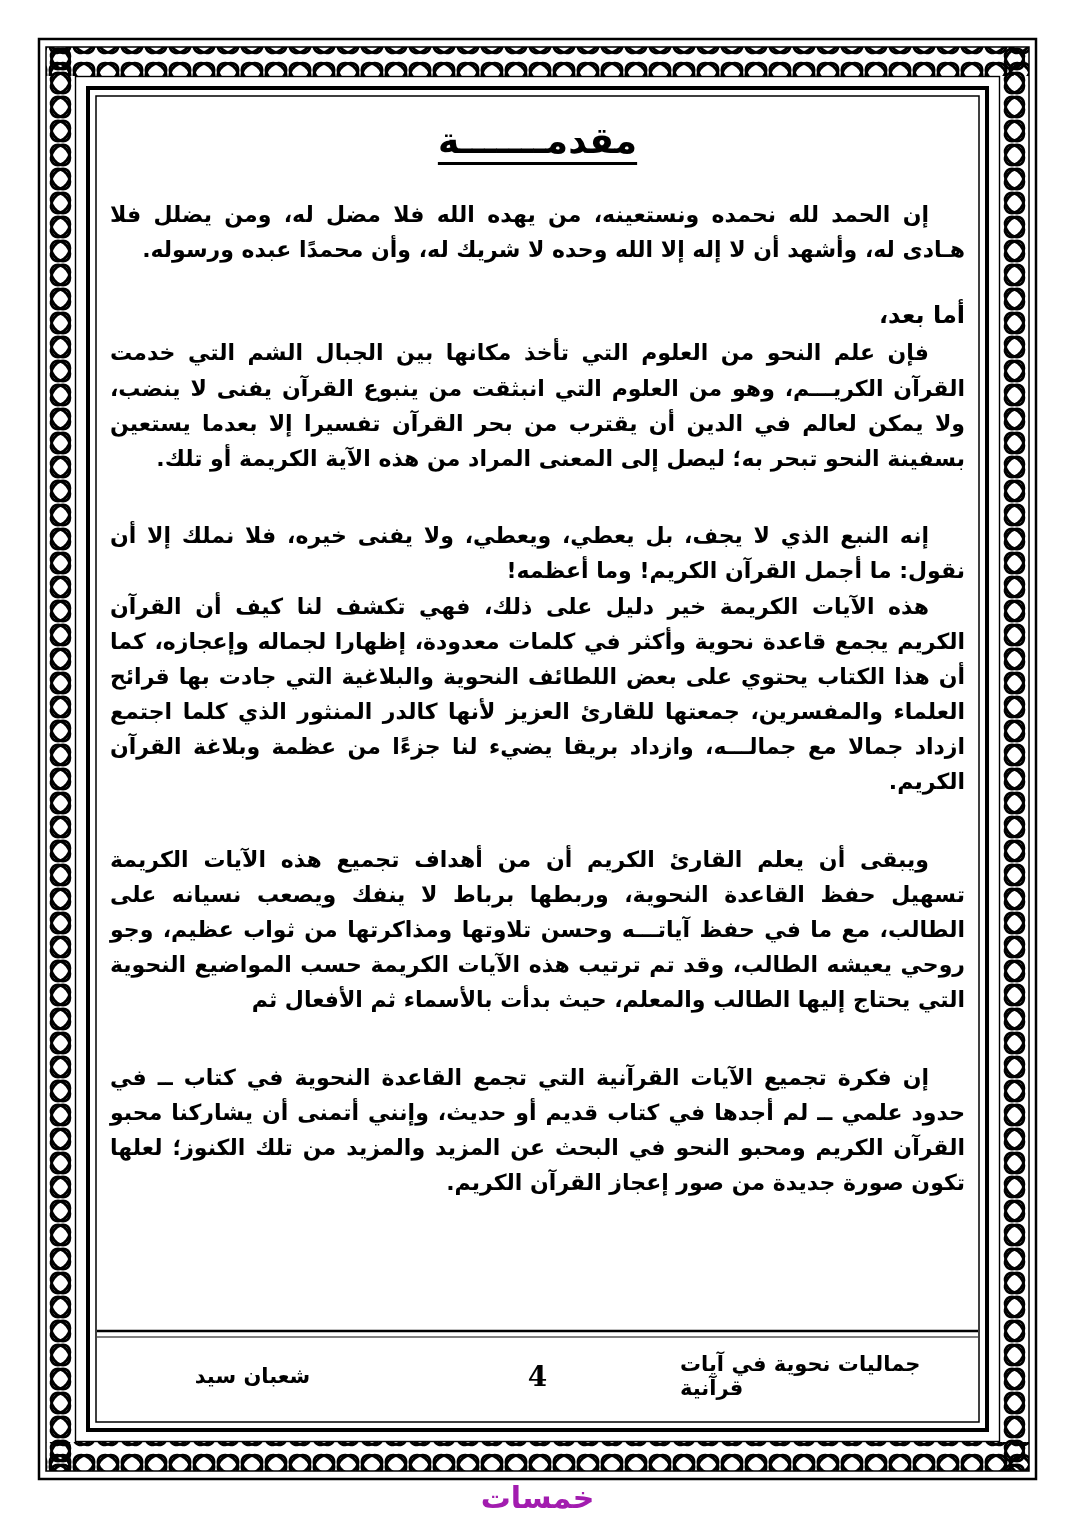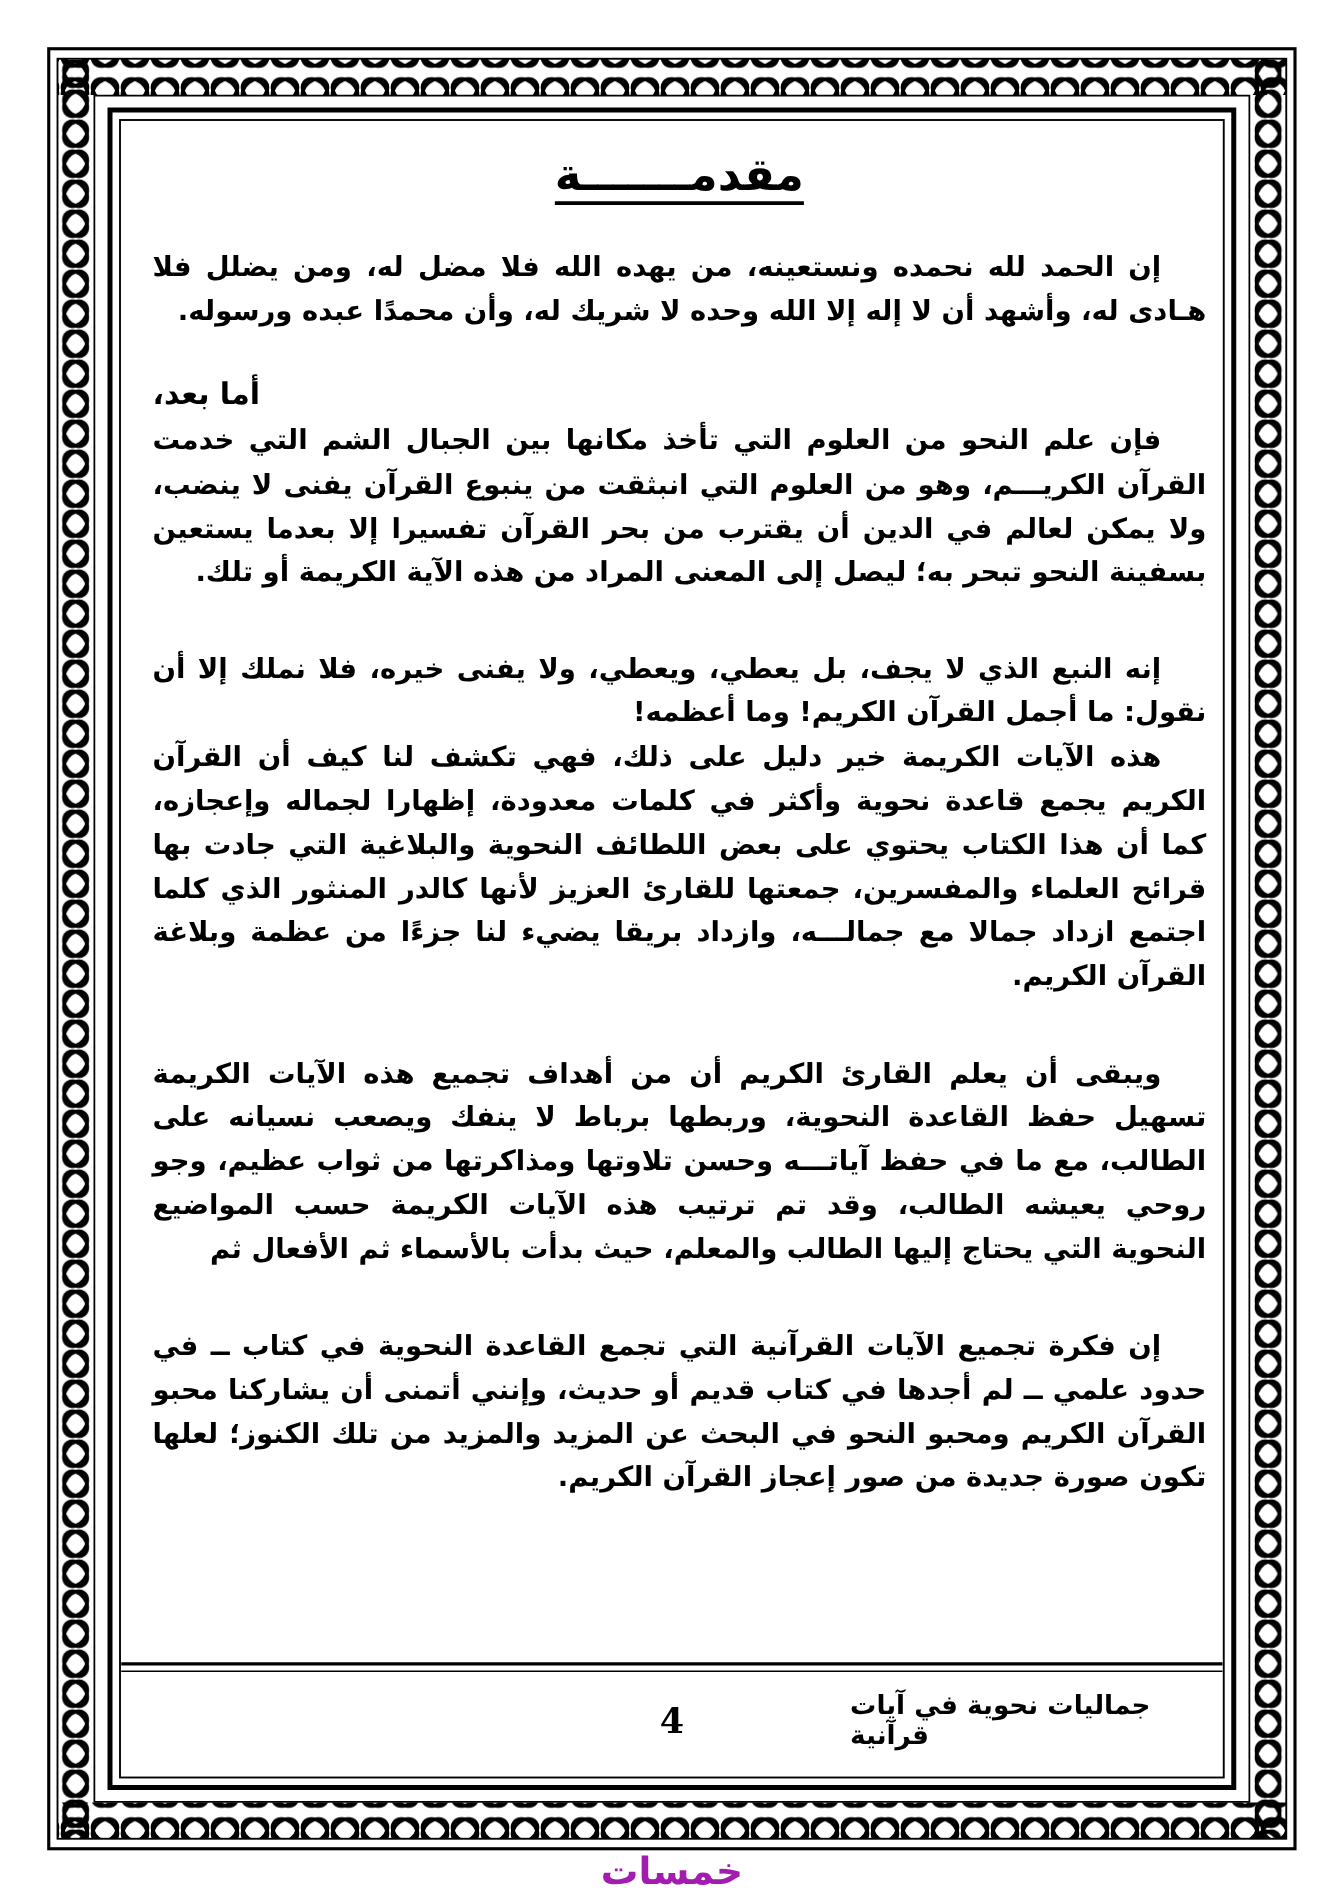--- a/index.html
+++ b/index.html
@@ -16,21 +16,21 @@
     position: absolute;
     left: 0; top: 0;
     width: 1075px;
     height: 1518px;
     pointer-events: none;
   }
   .content {
     position: absolute;
     top: 112px;
     right: 110px;
-    left: 122px;
+    left: 110px;
     direction: rtl;
     text-align: justify;
   }
   .title {
     margin: 8px 0 36px 0;
     text-align: center;
     font-size: 36px;
     font-weight: bold;
     text-decoration: underline;
     text-decoration-thickness: 3px;
@@ -40,21 +40,21 @@
     margin: 0;
     font-size: 22px;
     font-weight: bold;
     line-height: 1.6;
     text-align: justify;
     text-indent: 36px;
   }
   .gap { margin-top: 42px; }
   .subheading {
     margin: 34px 0 6px 0;
-    text-align: left;
+    text-align: right;
     font-size: 24px;
     font-weight: bold;
   }
   .footer {
     position: absolute;
     top: 1352px;
     right: 110px;
     left: 110px;
     height: 46px;
     direction: rtl;
@@ -124,15 +124,16 @@
   <p class="para">هذه الآيات الكريمة خير دليل على ذلك، فهي تكشف لنا كيف أن القرآن الكريم يجمع قاعدة نحوية وأكثر في كلمات معدودة، إظهارا لجماله وإعجازه، كما أن هذا الكتاب يحتوي على بعض اللطائف النحوية والبلاغية التي جادت بها قرائح العلماء والمفسرين، جمعتها للقارئ العزيز لأنها كالدر المنثور الذي كلما اجتمع ازداد جمالا مع جمالـــه، وازداد بريقا يضيء لنا جزءًا من عظمة وبلاغة القرآن الكريم.</p>
 
   <p class="para gap">ويبقى أن يعلم القارئ الكريم أن من أهداف تجميع هذه الآيات الكريمة تسهيل حفظ القاعدة النحوية، وربطها برباط لا ينفك ويصعب نسيانه على الطالب، مع ما في حفظ آياتـــه وحسن تلاوتها ومذاكرتها من ثواب عظيم، وجو روحي يعيشه الطالب، وقد تم ترتيب هذه الآيات الكريمة حسب المواضيع النحوية التي يحتاج إليها الطالب والمعلم، حيث بدأت بالأسماء ثم الأفعال ثم</p>
 
   <p class="para gap">إن فكرة تجميع الآيات القرآنية التي تجمع القاعدة النحوية في كتاب ــ في حدود علمي ــ لم أجدها في كتاب قديم أو حديث، وإنني أتمنى أن يشاركنا محبو القرآن الكريم ومحبو النحو في البحث عن المزيد والمزيد من تلك الكنوز؛ لعلها تكون صورة جديدة من صور إعجاز القرآن الكريم.</p>
 </div>
 
 <div class="footer" dir="rtl" lang="ar">
   <span class="book-title">جماليات نحوية في آيات قرآنية</span>
   <span class="page-number">4</span>
+  <span class="author">شعبان سيد</span>
 </div>
 
 <div class="watermark" dir="rtl" lang="ar">خمسات</div>
 
 </body></html>

